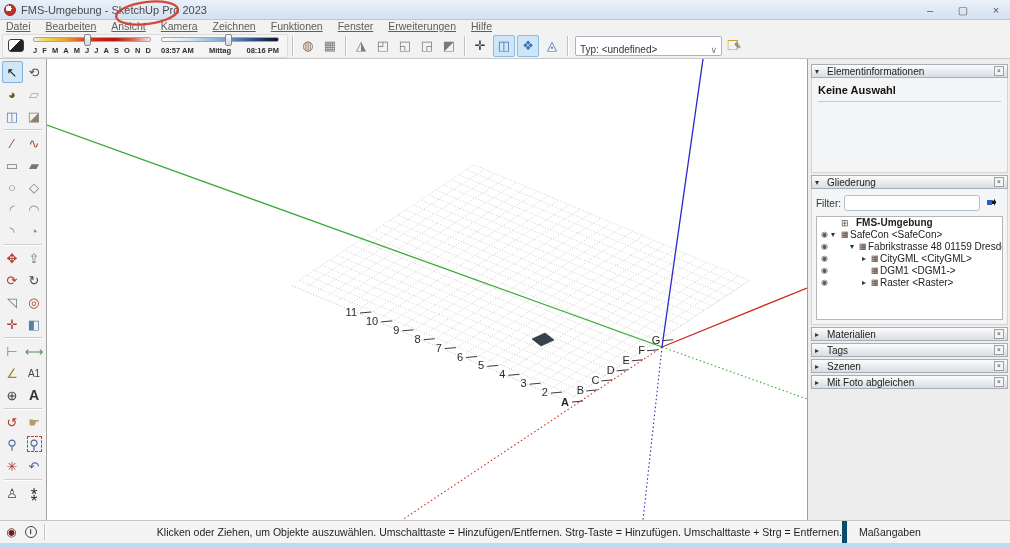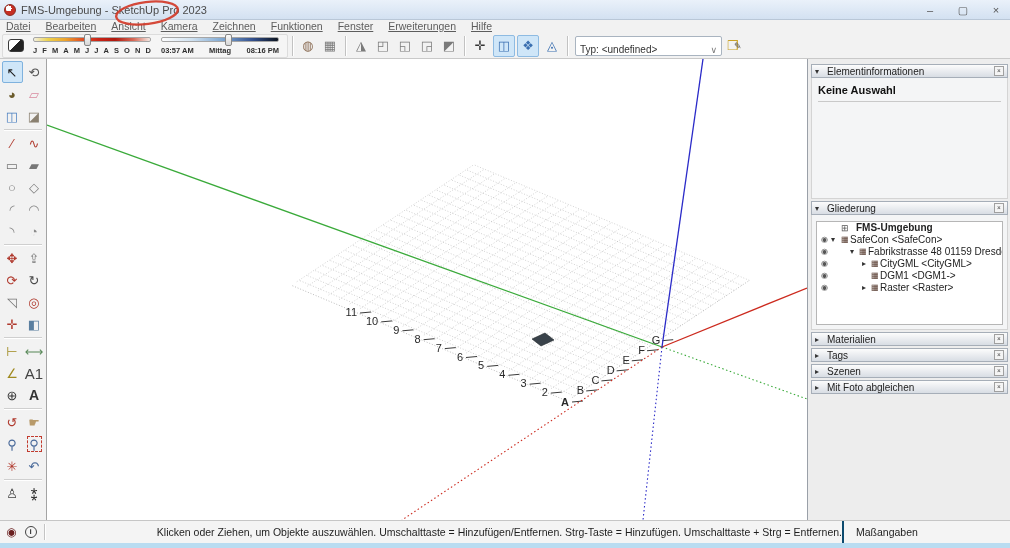--- a/index.html
+++ b/index.html
@@ -64,21 +64,21 @@
     border-left:1px solid #9aa0a8;padding:3px 2px 0 3px;font-size:10px;color:#333;}
   .tray-title{height:15px;background:linear-gradient(#f8fafc,#c9d4e1);border:1px solid #98a4b4;
     display:flex;align-items:center;font-size:10px;color:#333;padding:0 4px;}
   .tray-btns{margin-left:auto;display:flex;gap:2px;}
   .mini-btn{width:11px;height:11px;border:1px solid #9aa2ac;background:#f2f4f6;font-size:7px;line-height:9px;text-align:center;color:#444;}
   .sec-header{height:14px;background:linear-gradient(#fcfcfc,#d8dde4);border:1px solid #a6aeb8;
     display:flex;align-items:center;font-size:10px;color:#222;padding:0 3px;margin-top:2px;}
   .sec-header .tri{font-size:8px;margin-right:4px;color:#333;width:8px;}
   .sec-close{margin-left:auto;width:10px;height:10px;border:1px solid #a0a0a0;background:#f4f4f4;
     font-size:6.5px;line-height:8px;text-align:center;color:#444;}
-  .entity-content{height:121px;background:#f4f5f6;border:1px solid #d4d4d4;border-top:none;padding:6px 6px 0 6px;}
+  .entity-content{height:95px;background:#f4f5f6;border:1px solid #d4d4d4;border-top:none;padding:6px 6px 0 6px;}
   .keine{font-size:11px;font-weight:bold;color:#111;padding-bottom:5px;border-bottom:1px solid #c9c9c9;}
   .outliner-content{background:#f4f5f6;border:1px solid #d4d4d4;border-top:none;padding:6px 4px 4px 4px;}
   .filter-row{display:flex;align-items:center;margin-bottom:5px;}
   .filter-label{width:28px;font-size:10px;color:#333;}
   .filter-input{width:136px;height:16px;border:1px solid #b5c1cd;border-radius:3px;background:#fff;
     font-size:10px;padding:0 3px;font-family:"Liberation Sans",sans-serif;}
   .filter-go{position:relative;width:16px;height:14px;margin-left:6px;font-size:12px;color:#151515;line-height:13px;text-align:center;}
   .filter-go::before{content:"";position:absolute;left:1px;top:4px;width:5px;height:5px;background:#2a5fc4;}
   .tree-box{height:104px;background:#ffffff;border:1px solid #b6b6b6;overflow:hidden;position:relative;}
   .tree-row{position:relative;height:12px;line-height:12px;white-space:nowrap;overflow:hidden;}
@@ -91,21 +91,21 @@
   .tree-lab.bold{font-weight:bold;}
 
   
   .statusbar{position:absolute;left:0;top:520px;width:1010px;height:23px;background:#f4f4f4;
     border-top:1px solid #c6c6c6;display:flex;align-items:center;font-size:10.5px;color:#1e1e1e;}
   .sb-ico{width:15px;height:15px;display:flex;align-items:center;justify-content:center;margin-left:4px;flex:0 0 auto;}
   .geo-ico{font-size:12px;color:#6b2020;}
   .cred-ico{width:12px;height:12px;border:1px solid #444;border-radius:50%;font-size:8px;line-height:10px;text-align:center;color:#333;font-weight:bold;}
   .sb-div{width:1px;height:16px;background:#c4c4c4;margin:0 6px;box-shadow:1px 0 0 #fff;flex:0 0 auto;}
   .sb-hint{flex:1;white-space:nowrap;overflow:hidden;text-align:right;}
-  .sb-meas{width:168px;height:100%;border-left:2px solid #0c4a6e;display:flex;align-items:center;padding-left:12px;flex:0 0 auto;background:#f4f4f4;}
+  .sb-meas{width:168px;height:100%;border-left:5px solid #0c4a6e;display:flex;align-items:center;padding-left:12px;flex:0 0 auto;background:#f4f4f4;}
   .bottom-strip{position:absolute;left:0;top:543px;width:1010px;height:5px;background:#b9dcf1;}
 
   
   .annotation{position:absolute;left:95px;top:-2px;width:120px;height:32px;pointer-events:none;z-index:50;}
 </style>
 </head>
 <body>
 
 <div class="titlebar">
   <span class="su-logo"></span>
@@ -246,21 +246,21 @@
       <span class="pal-cell" style="color: rgb(176, 58, 46);">✛</span>
       <span class="pal-cell" style="color: rgb(90, 127, 160);">◧</span>
     </div>
     <div class="pal-div"></div>
     <div class="pal-row">
       <span class="pal-cell" style="color: rgb(160, 138, 32);">⊢</span>
       <span class="pal-cell" style="color: rgb(90, 138, 90);">⟷</span>
     </div>
     <div class="pal-row">
       <span class="pal-cell" style="color: rgb(160, 138, 32);">∠</span>
-      <span class="pal-cell" style="color: rgb(68, 68, 68); font-size: 15px;">A1</span>
+      <span class="pal-cell" style="color: rgb(68, 68, 68); font-size: 10px;">A1</span>
     </div>
     <div class="pal-row">
       <span class="pal-cell" style="color: rgb(51, 51, 51);">⊕</span>
       <span class="pal-cell" style="color: rgb(51, 51, 51); font-weight: bold; font-size: 14px;">A</span>
     </div>
     <div class="pal-div"></div>
     <div class="pal-row">
       <span class="pal-cell" style="color: rgb(176, 58, 46);">↺</span>
       <span class="pal-cell" style="color: rgb(184, 154, 106);">☛</span>
     </div>
@@ -395,20 +395,25 @@
   <div class="entity-content">
     <div class="keine">Keine Auswahl</div>
   </div>
 
   <div class="sec-header">
     <span class="tri">▾</span>
     <span>Gliederung</span>
     <span class="sec-close">×</span>
   </div>
   <div class="outliner-content">
+    <div class="filter-row">
+      <span class="filter-label">Filter:</span>
+      <input class="filter-input" type="text" value="" style="">
+      <span class="filter-go">➧</span>
+    </div>
     <div class="tree-box">
         <div class="tree-row">
           <span class="tree-ico root" style="left: 24px;">⊞</span>
           <span class="tree-lab bold" style="left: 39px;">FMS-Umgebung</span>
         </div>
         <div class="tree-row">
           <span class="tree-eye" style="left: 4px;">◉</span>
           <span class="tree-exp" style="left: 14px;">▾</span>
           <span class="tree-ico" style="left: 24px;">▦</span>
           <span class="tree-lab" style="left: 33px;">SafeCon &lt;SafeCon&gt;</span>

